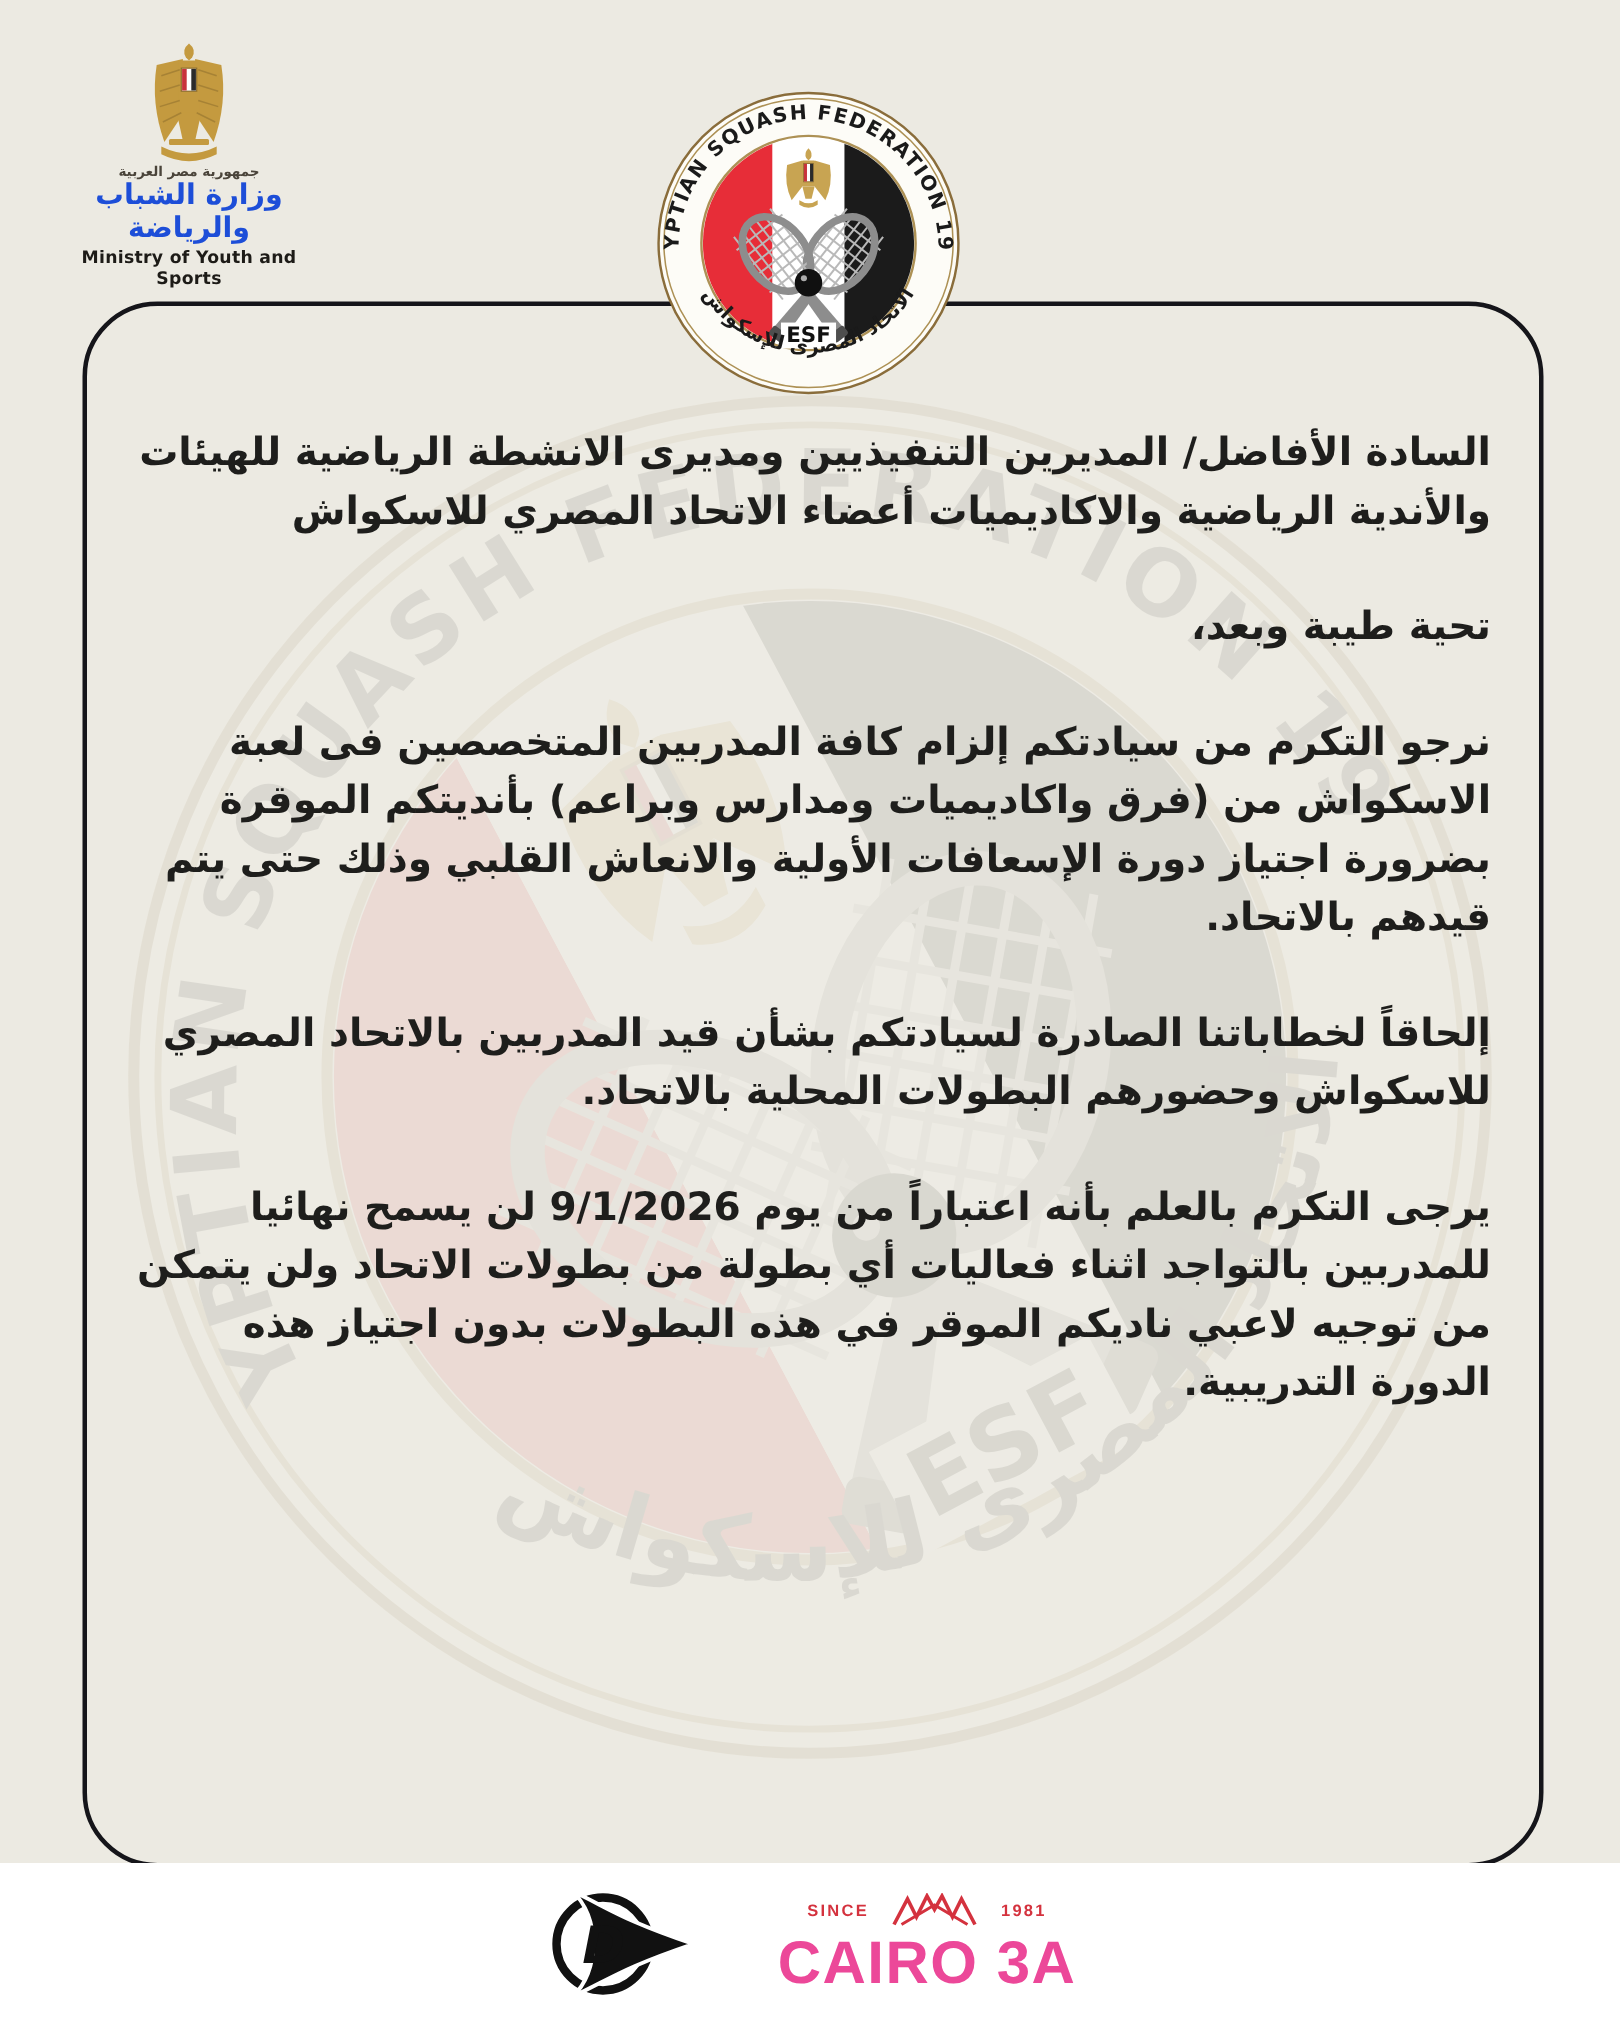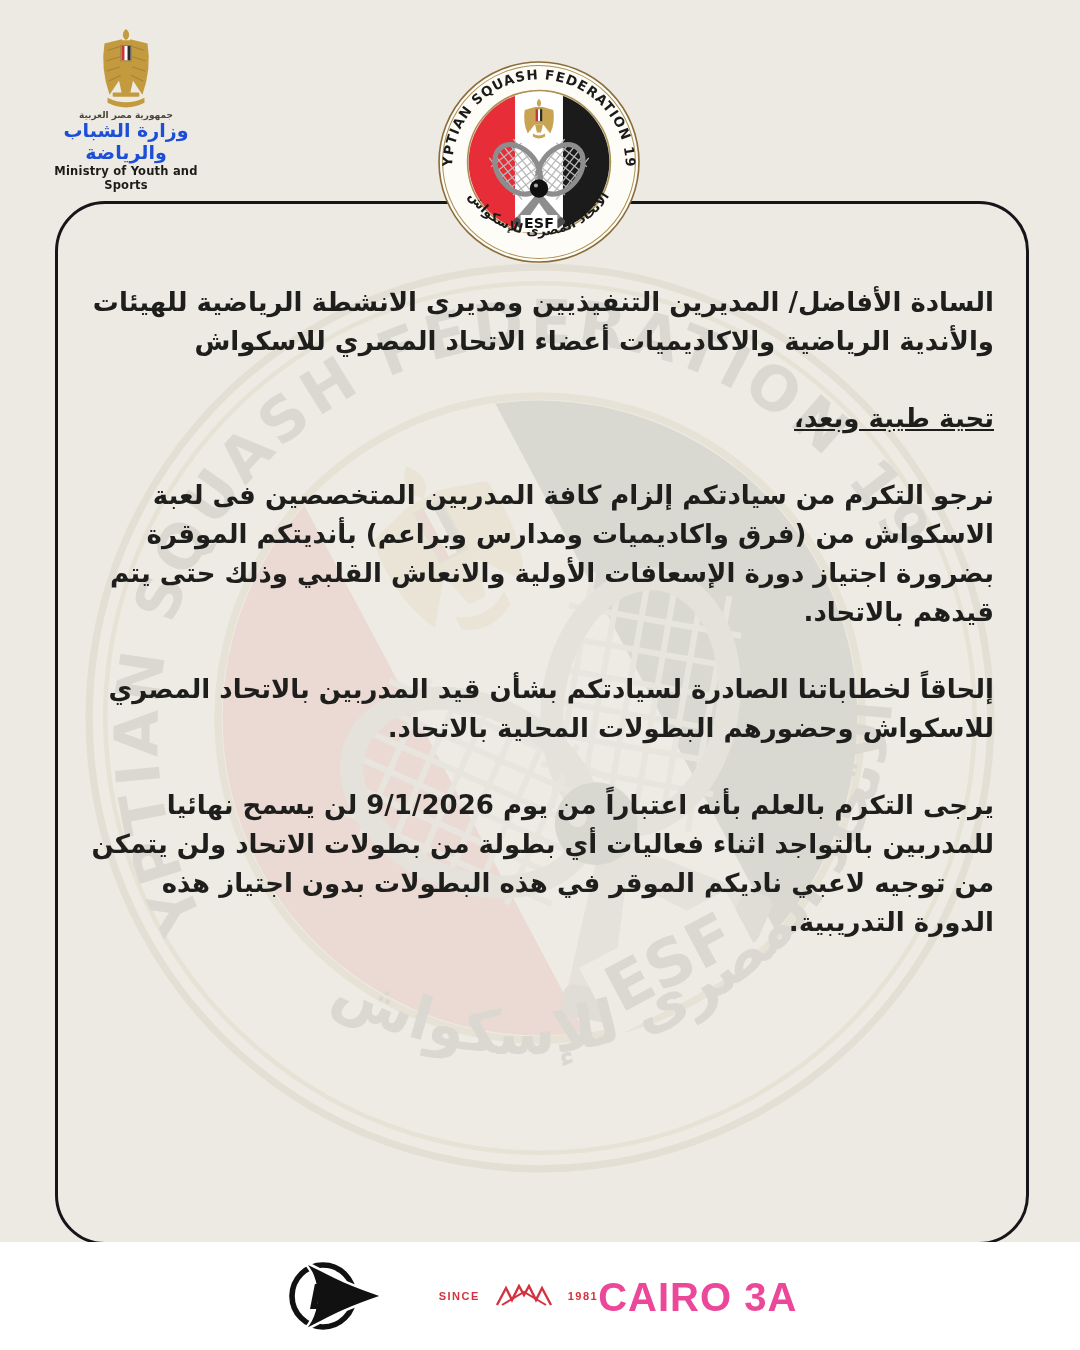--- a/index.html
+++ b/index.html
@@ -24,27 +24,27 @@
   .watermark{
     position:absolute;left:80px;top:258px;width:920px;height:920px;
     opacity:0.08;transform:rotate(-28deg);z-index:1;pointer-events:none;
   }
   .letter-content{
     position:absolute;left:88px;top:283px;width:906px;z-index:3;
     direction:rtl;text-align:center;
     color:#1E1E1C;font-weight:bold;font-size:26px;line-height:1.5;
   }
   .letter-content p{margin:0 0 38px 0;text-align:right;}
-  .letter-content p.greeting{margin:0 0 38px 0;text-decoration:underline;}
+  .letter-content p.greeting{margin:0 0 38px 0;}
   
   .footer{
     position:absolute;left:0;top:1242px;width:1080px;height:108px;background:#FFFFFF;
     display:flex;align-items:center;justify-content:center;gap:52px;z-index:4;
   }
-  .cairo{display:flex;flex-direction:row;align-items:center;}
+  .cairo{display:flex;flex-direction:column;align-items:center;}
   .cairo .topline{display:flex;align-items:center;gap:14px;}
   .cairo .small{font-family:"Liberation Sans",sans-serif;font-size:11px;font-weight:bold;letter-spacing:1.5px;}
   .cairo .name{font-family:"Liberation Sans",sans-serif;font-size:40px;font-weight:bold;letter-spacing:1px;line-height:1.05;margin-top:2px;}
 </style>
 </head>
 <body>
 
 <div class="ministry">
   <svg class="eagle" width="64" height="80" viewBox="0 0 60 78">
     <g fill="#C49A3F">

